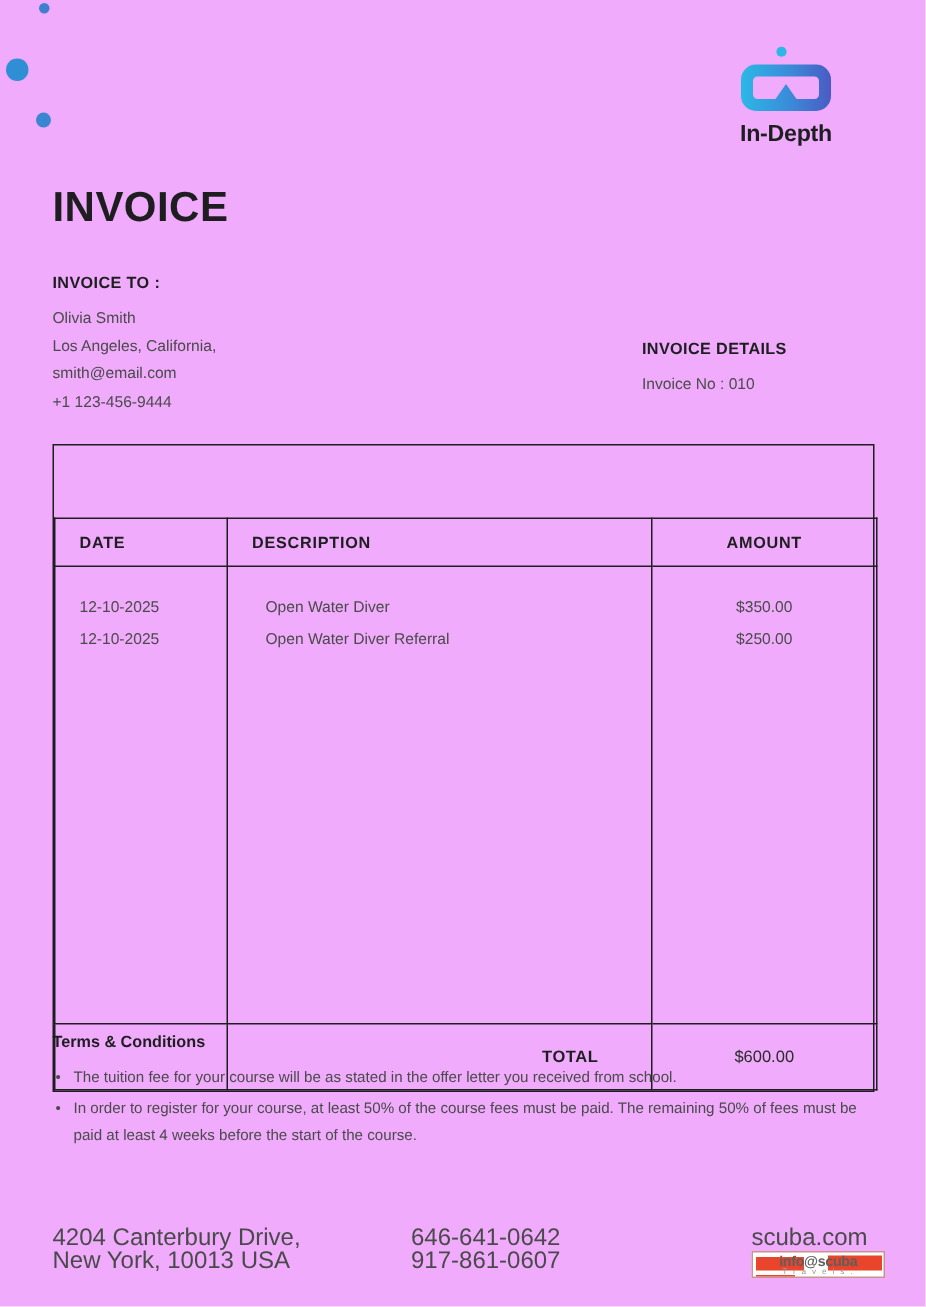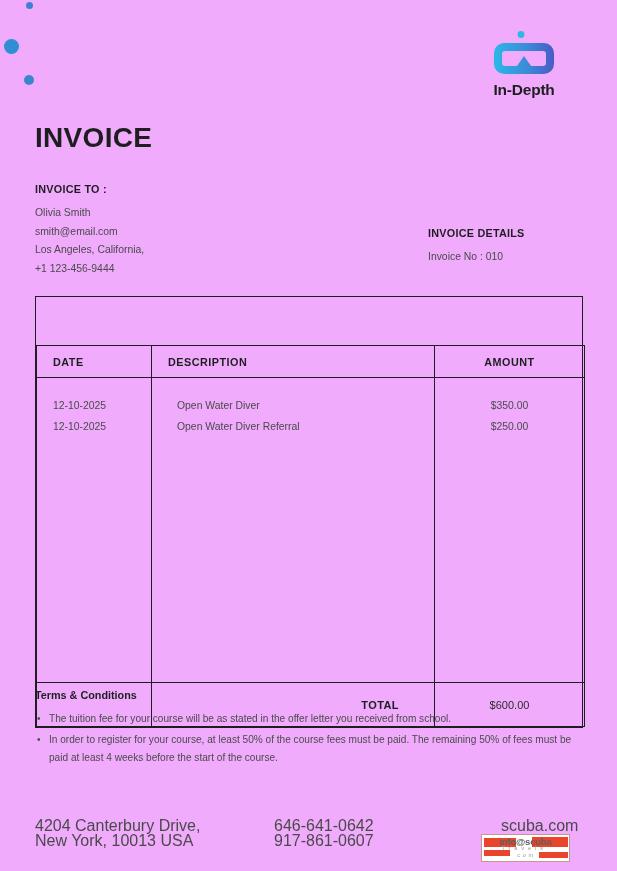--- a/index.html
+++ b/index.html
@@ -158,24 +158,24 @@
   .f-line {
     font-size: 16px;
     color: #4a4a4a;
     line-height: 14.6px;
     white-space: nowrap;
   }
 
   
   .badge {
     position: absolute;
-    left: 446px;
+    left: 466px;
     top: 15px;
     width: 89px;
-    height: 28px;
+    height: 18px;
     border: 1px solid #c9948c;
     background: #ffffff;
     overflow: hidden;
   }
   .badge-bar { position: absolute; background: #e8452c; }
   .bar-a { left: 2px;  top: 3px;  width: 32px; height: 9px; }
   .bar-b { left: 50px; top: 2px;  width: 36px; height: 10px; }
   .bar-c { left: 2px;  top: 15px; width: 26px; height: 6px; }
   .bar-d { left: 57px; top: 17px; width: 29px; height: 6px; }
   .badge-text {
@@ -232,22 +232,22 @@
     </svg>
     <div class="brand-name">In-Depth</div>
   </div>
 
   <div class="invoice-title">INVOICE</div>
 
   <div class="parties clearfix">
     <div class="col-left">
       <div class="block-heading">INVOICE TO :</div>
       <div class="block-line">Olivia Smith</div>
+      <div class="block-line">Los Angeles, California,</div>
       <div class="block-line">smith@email.com</div>
-      <div class="block-line">Los Angeles, California,</div>
       <div class="block-line">+1 123-456-9444</div>
     </div>
     <div class="col-right">
       <div class="block-heading">INVOICE DETAILS</div>
       <div class="block-line">Invoice No : 010</div>
     </div>
   </div>
 
   <div class="table">
     <table>

